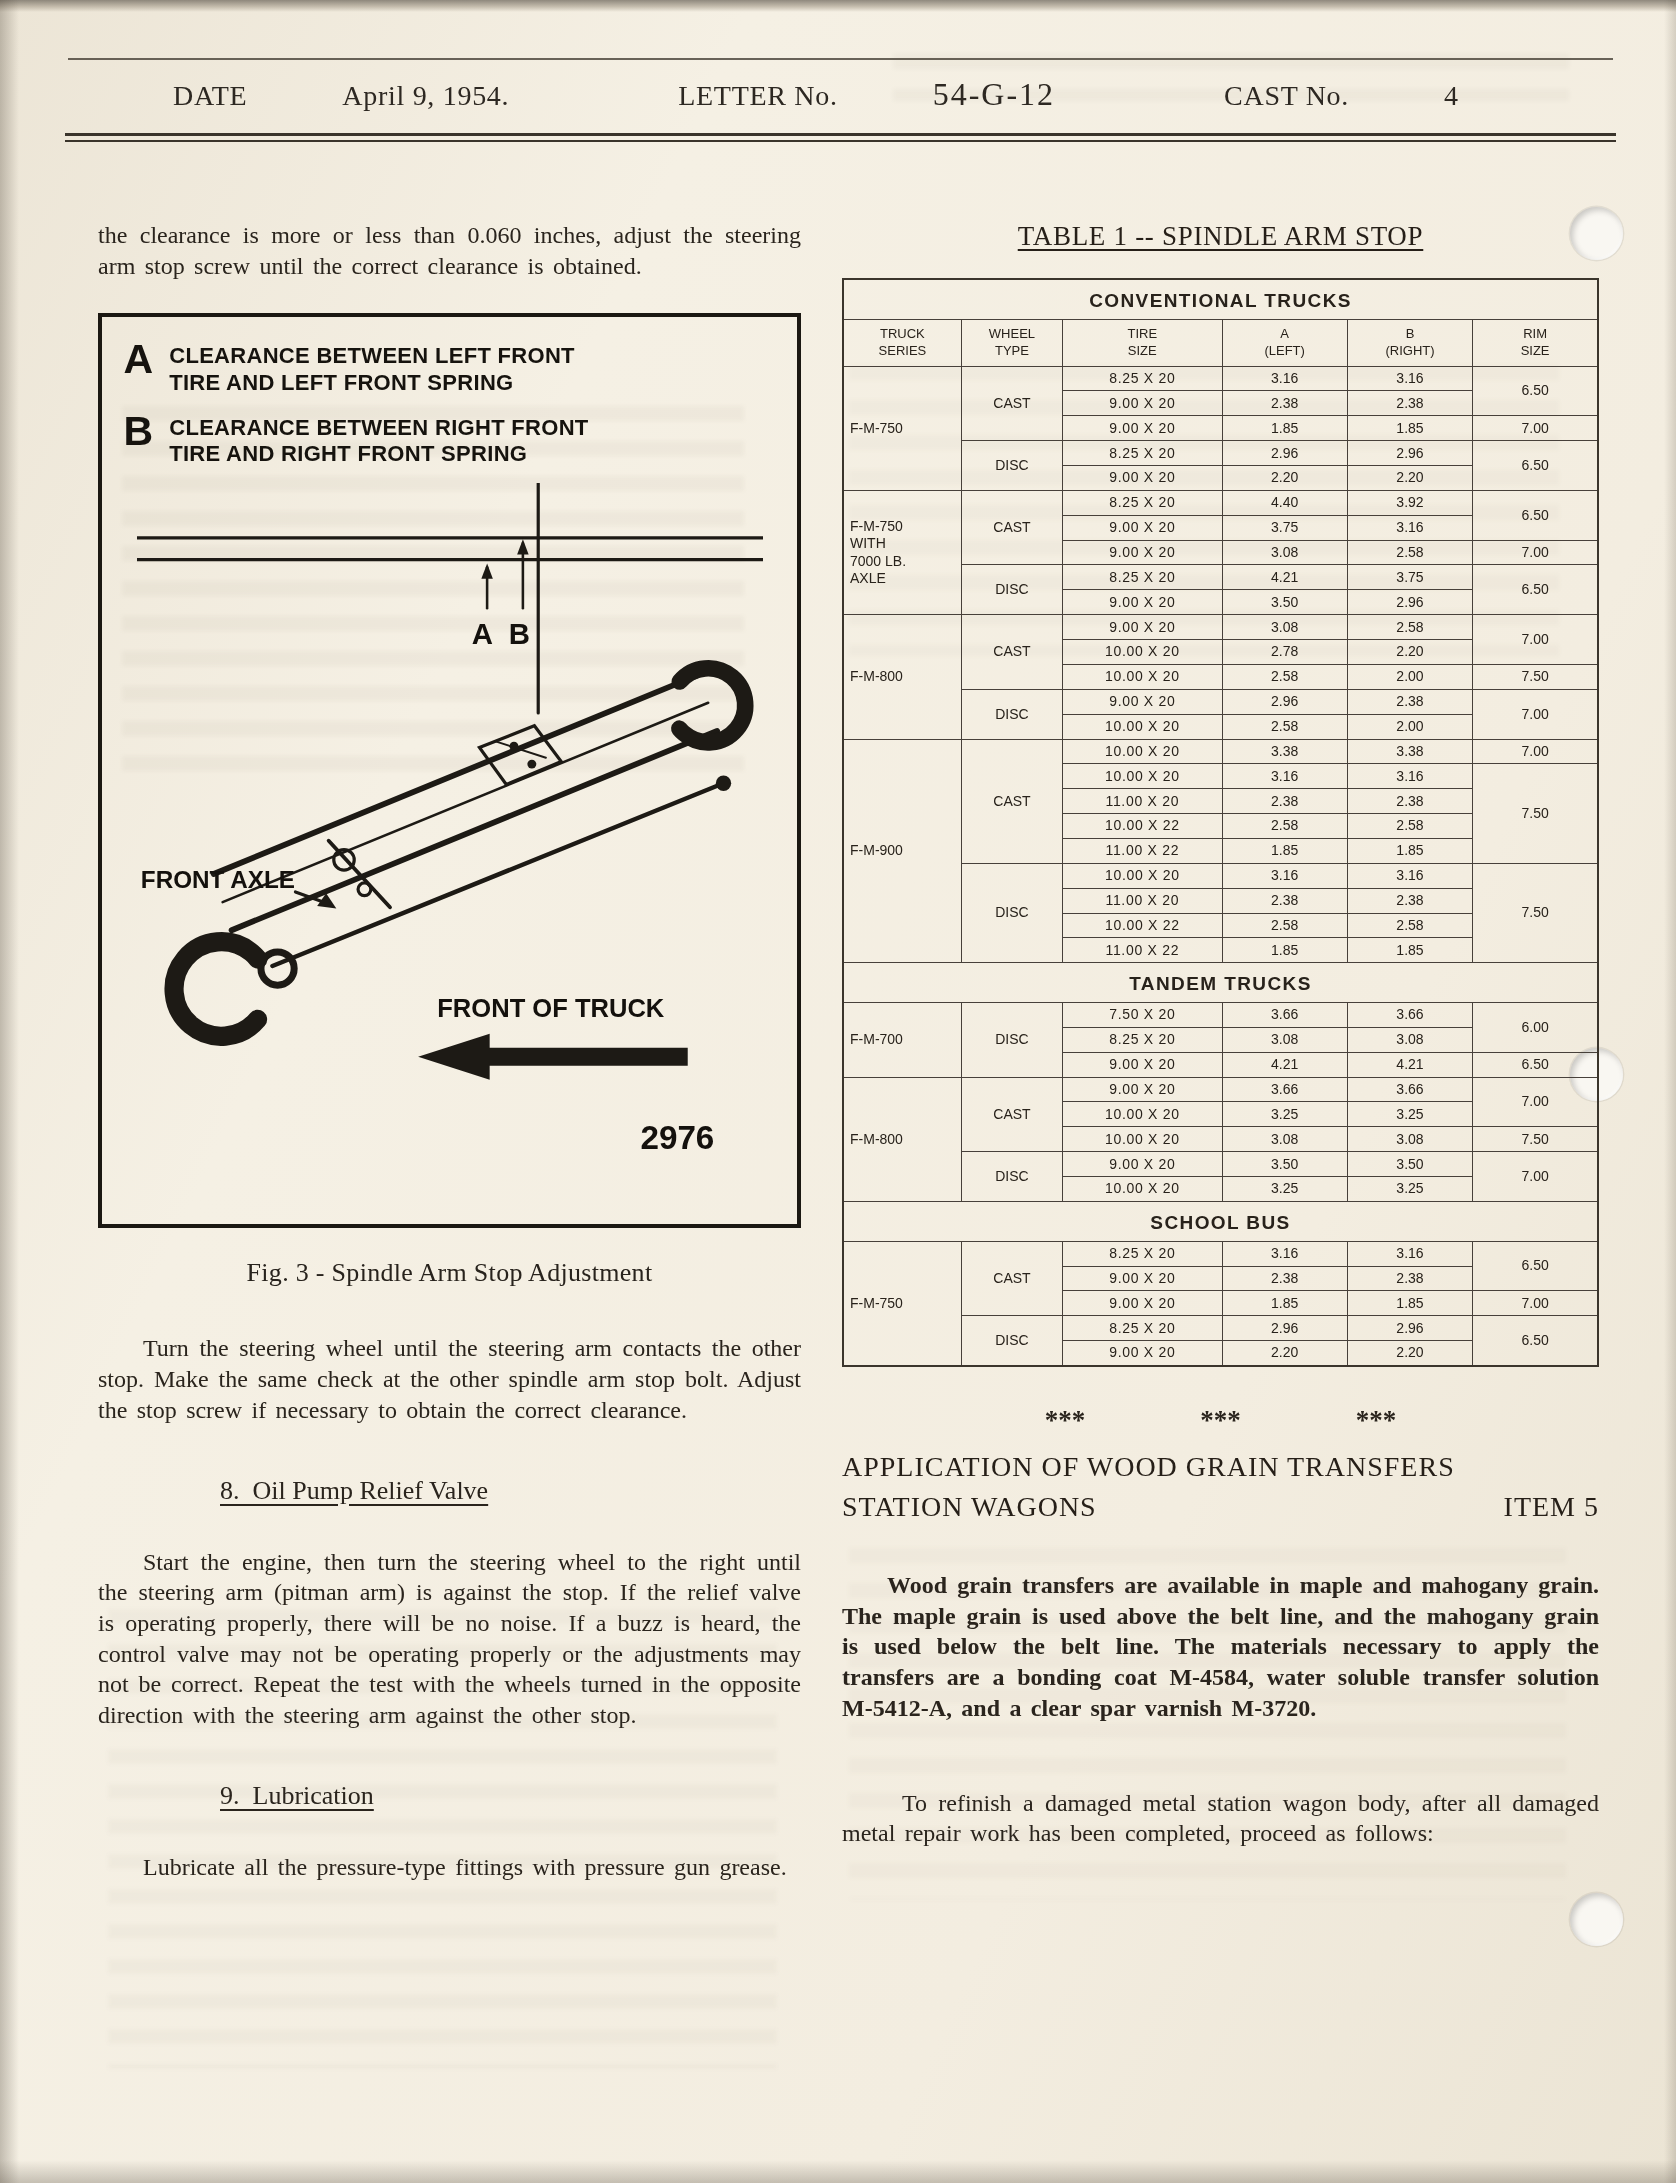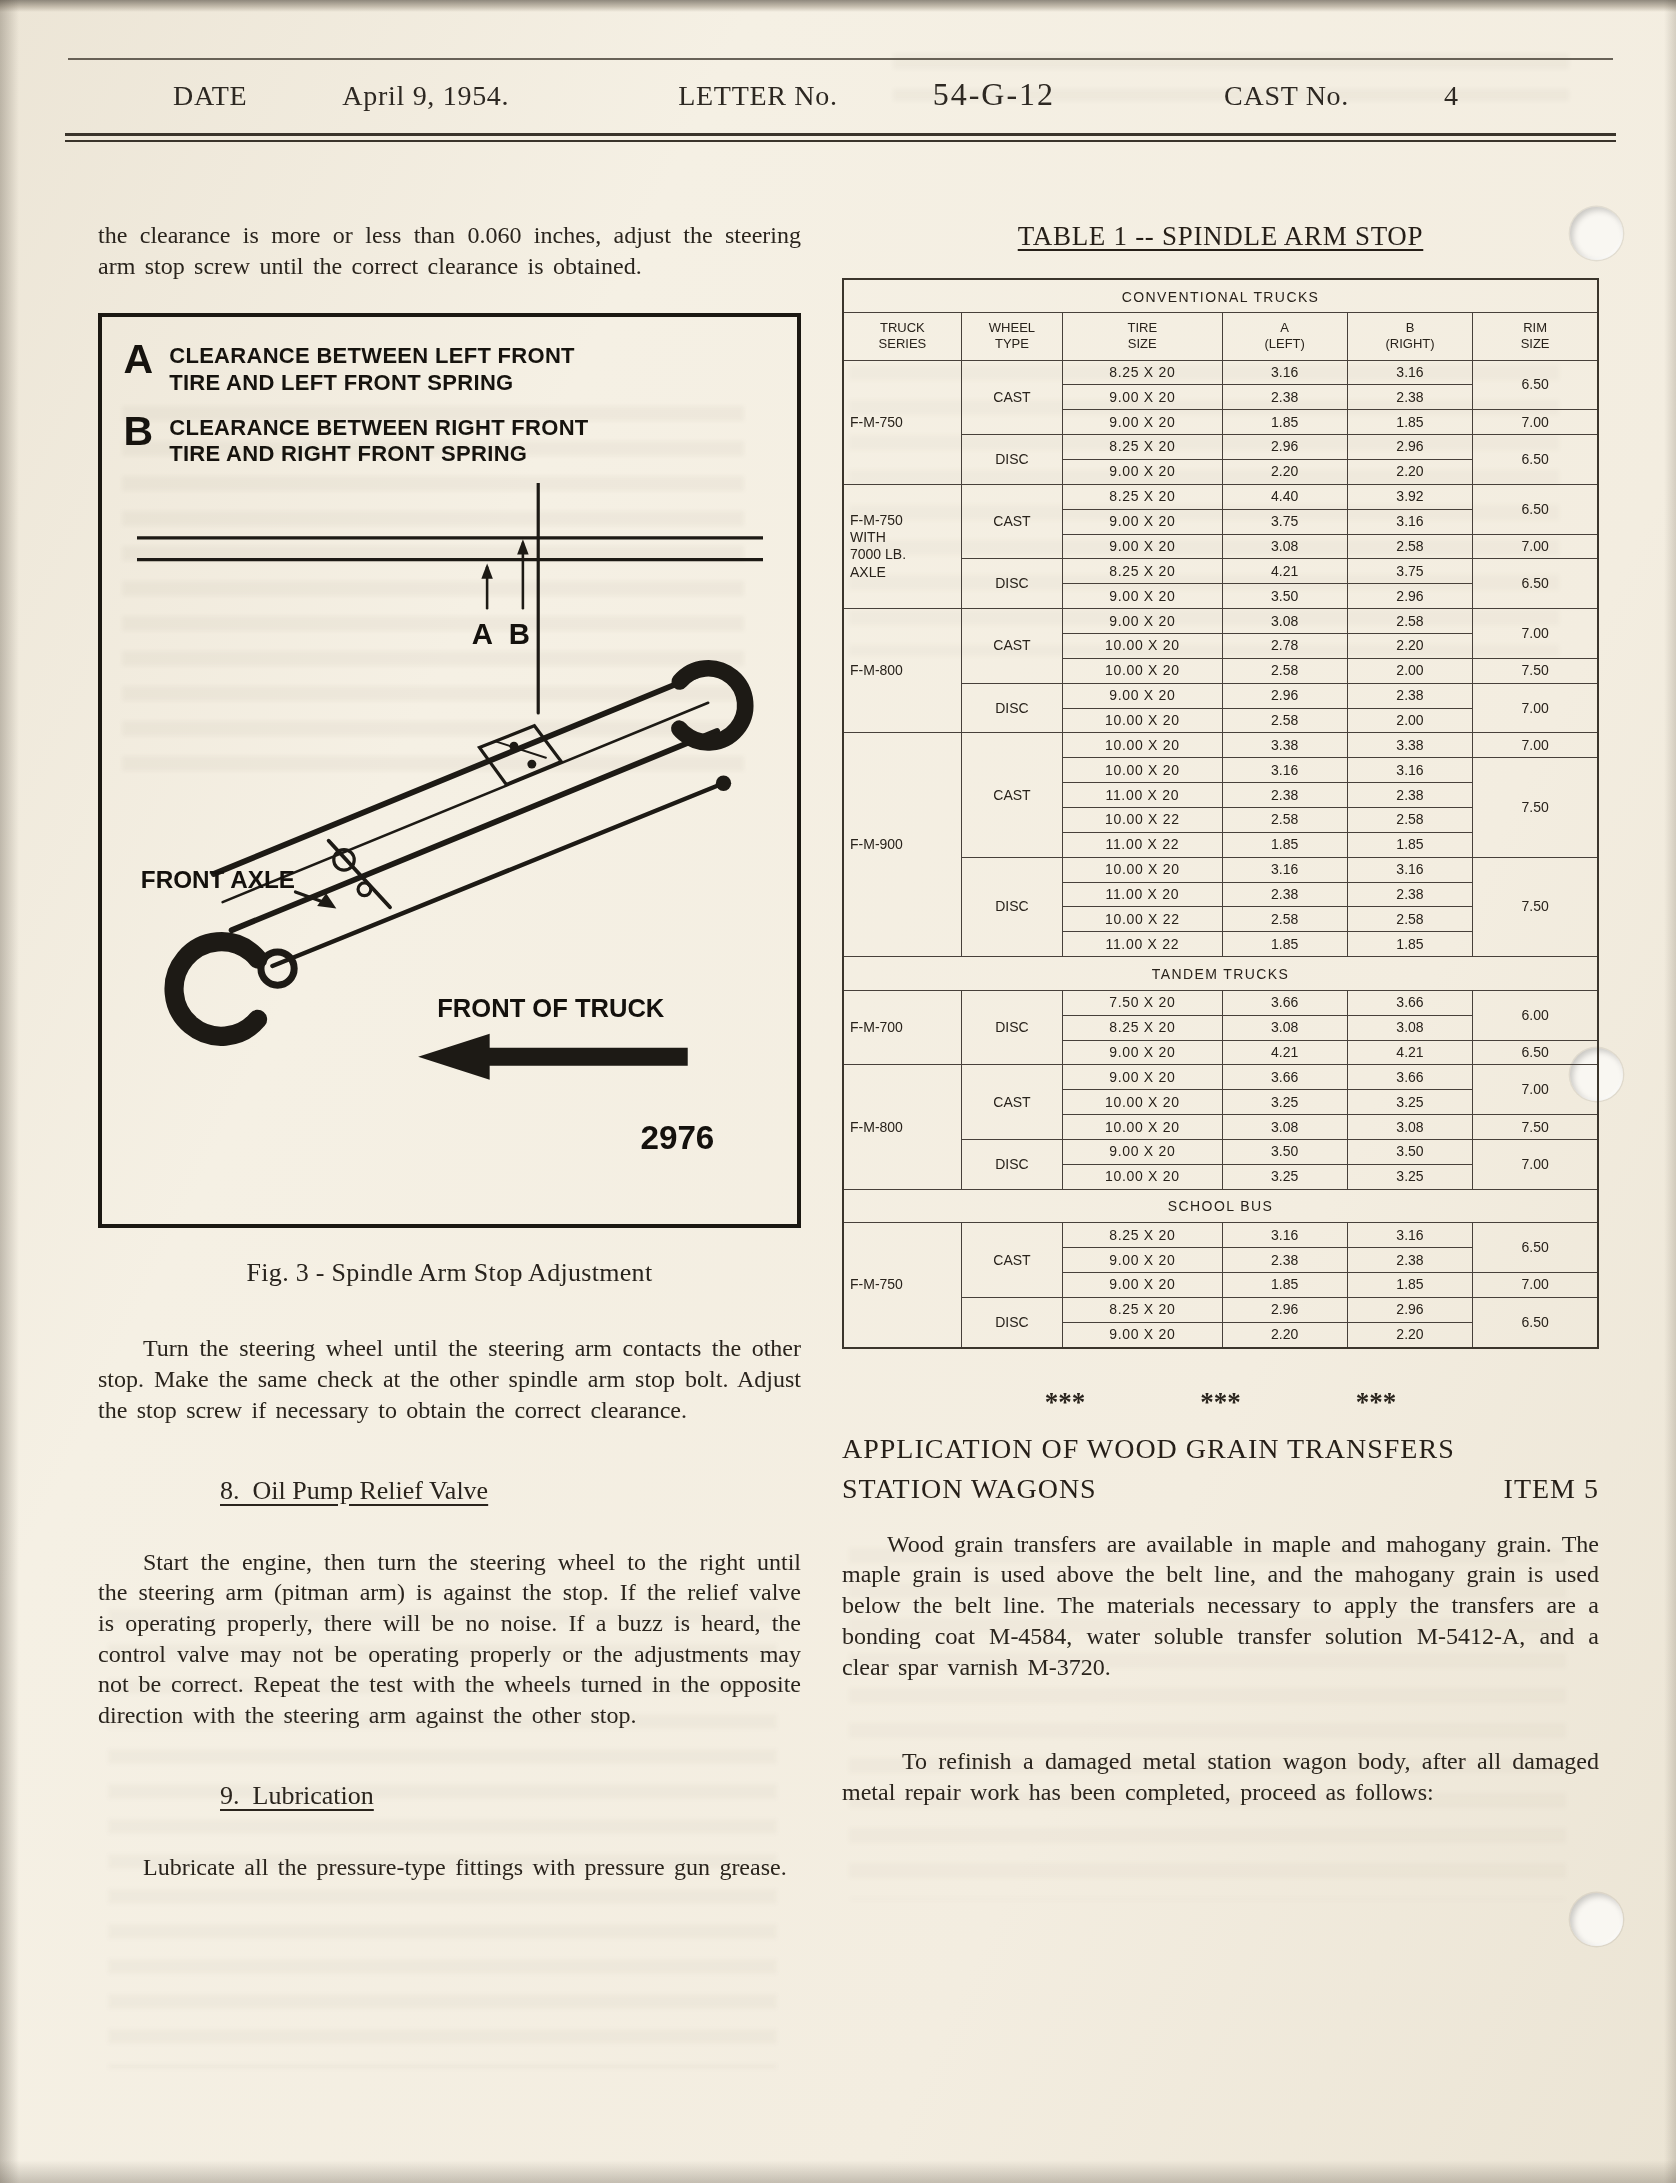--- a/index.html
+++ b/index.html
@@ -55,29 +55,29 @@
     text-underline-offset:4.7px;white-space:pre-wrap;color:#2a241d;}
   .sub-heading + .body-text{margin-top:41px;}
   
   .table-title{text-align:center;font-size:27px;letter-spacing:0.7px;line-height:1.25;color:#261f18;}
   .tt1{text-decoration:underline;text-underline-offset:4px;}
   table.spec{border-collapse:collapse;width:100%;margin-top:24px;
     font-family:"Liberation Sans", sans-serif;font-size:14px;color:#28221b;}
   .spec{border:2.7px solid #3b352c;}
   .spec td{border:1.4px solid #47403a;text-align:center;padding:3.4px 4px;line-height:1.22;}
   .spec td.head{font-size:13px;white-space:pre-line;padding:6.8px 2.7px;line-height:1.25;}
-  .spec tr.section-row td{font-weight:normal;font-size:14px;letter-spacing:1.4px;padding:8.8px 4px 6.8px;margin-top:16px;}
+  .spec tr.section-row td{font-weight:bold;font-size:19px;letter-spacing:1.4px;padding:8.8px 4px 6.8px;margin-top:16px;}
   .spec td.series{white-space:pre-line;text-align:left;padding-left:6px;}
   .spec td.tire{letter-spacing:0.7px;}
   .stars{margin-top:38px;display:flex;justify-content:center;gap:115px;
     font-size:27px;font-weight:bold;color:#2a241d;}
   .app-title{margin-top:15px;font-size:28px;letter-spacing:1px;color:#261f18;}
   .station-row{margin-top:8px;display:flex;justify-content:space-between;
     font-size:28px;letter-spacing:1px;color:#261f18;}
-  .mtw{margin-top:24px;}
+  .mtw{margin-top:47px;font-weight:bold;}
   .col-right .indent2{margin-top:64px;}
 </style>
 </head>
 <body>
 
 <div class="page">
   <div class="edge-top"></div>
   <div class="edge-left"></div>
   <div class="edge-right"></div>
   <div class="edge-bottom"></div>

